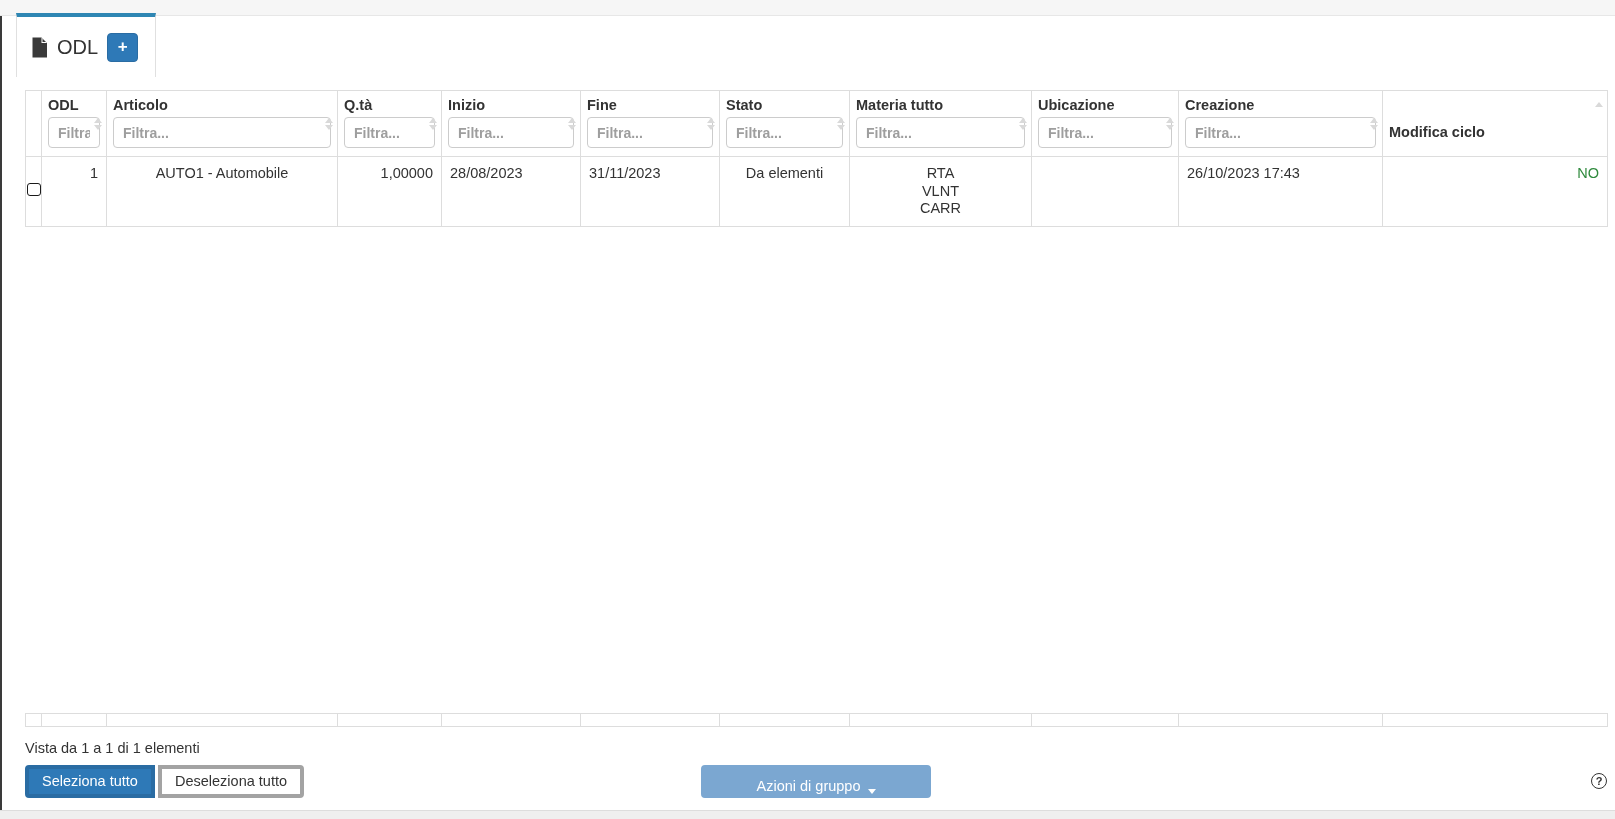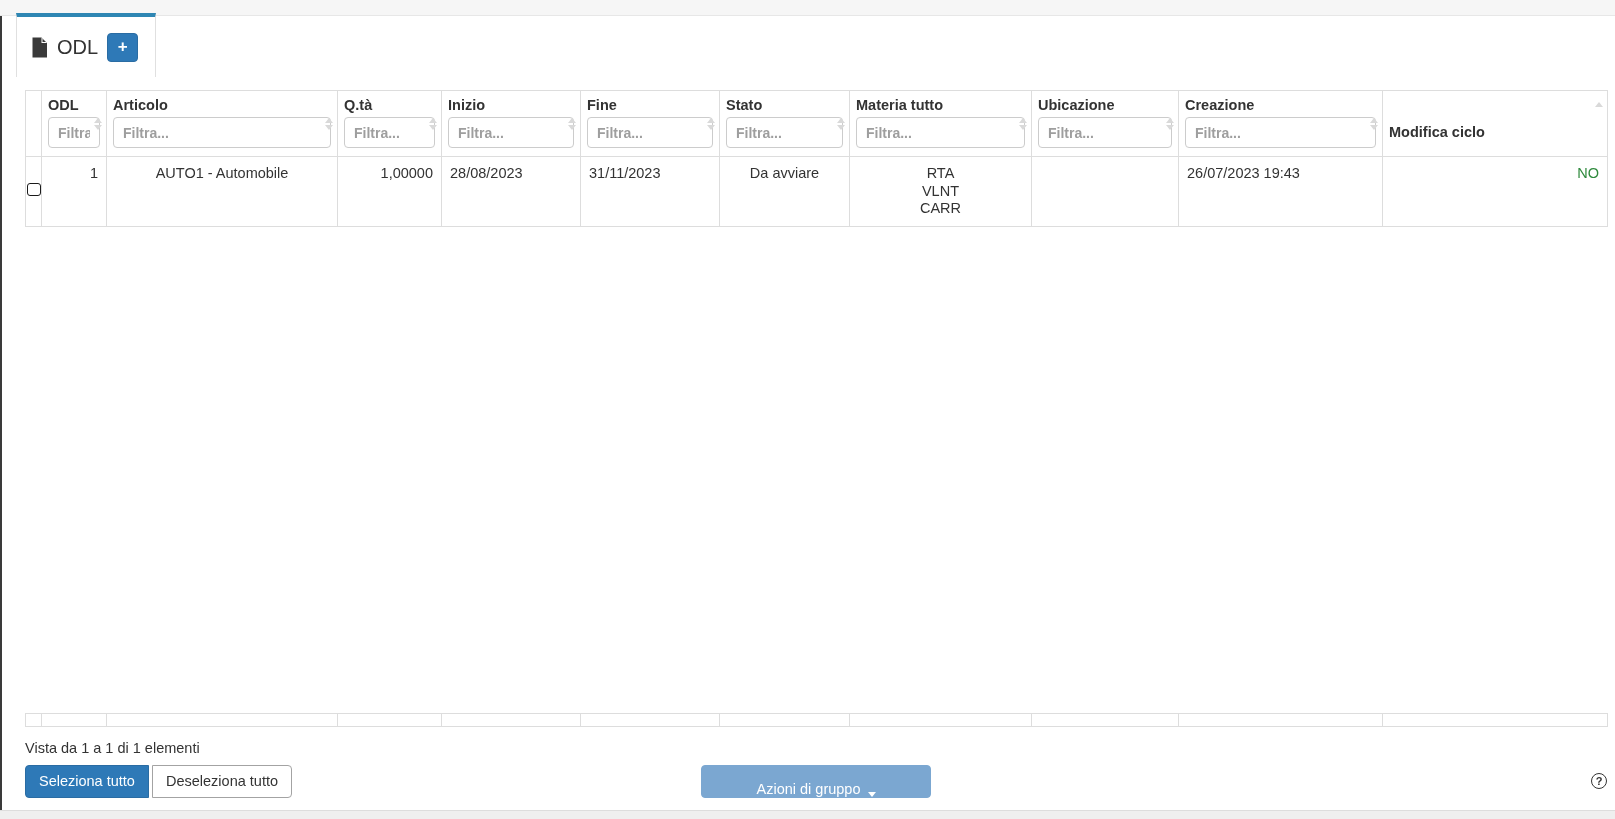--- a/index.html
+++ b/index.html
@@ -65,21 +65,21 @@
   }
   .spacer-row td { border:none; height:487px; padding:0; }
   .footer-row td { height:13px; padding:0; }
 
   
   .pagination-info { margin:13px 0 9px 25px; font-size:14.5px; color:#333; }
   .actions-row { position:relative; margin:0 8px 0 25px; height:33px; display:flex; align-items:center; }
   .btn {
     height:33px; display:inline-flex; align-items:center; justify-content:center;
     padding:0 13px; font-family:inherit; font-size:14.5px; background:#fff;
-    border:1px solid #a3a3a3; color:#333; cursor:pointer; white-space:nowrap;
+    border:4px solid #a3a3a3; color:#333; cursor:pointer; white-space:nowrap;
   }
   .btn-primary { background:#2e79b7; border-color:#2a6ca3; color:#fff; }
   .btn-lightblue { background:#7ba7d1; border-color:#7ba7d1; color:#fff; }
   .btn-muted { color:#777; }
   .group-left .btn:first-child { border-radius:4px 0 0 4px; }
   .group-left .btn:last-child { border-radius:0 4px 4px 0; margin-left:-1px; }
   .group-actions-btn {
     position:absolute; left:50%; transform:translateX(-50%);
     width:230px; border-radius:4px;align-items:flex-end;
   }
@@ -217,28 +217,28 @@
   <tbody>
     <tr class="data-row">
       <td class="cb-cell">
         <input type="checkbox" class="row-checkbox" style="">
       </td>
       <td class="ta-r">1</td>
       <td class="ta-l">AUTO1 - Automobile</td>
       <td class="ta-r">1,00000</td>
       <td class="ta-c">28/08/2023</td>
       <td class="ta-c">31/11/2023</td>
-      <td class="ta-l">Da avviare</td>
+      <td class="ta-l">Da elementi</td>
       <td class="ta-l">
         <div class="mp-line">RTA</div>
         <div class="mp-line">VLNT</div>
         <div class="mp-line">CARR</div>
       </td>
       <td class="ta-l"></td>
-      <td class="ta-c">26/07/2023 19:43</td>
+      <td class="ta-c">26/10/2023 17:43</td>
       <td class="ta-r green">NO</td>
     </tr>
     <tr class="spacer-row">
       <td colspan="11"></td>
     </tr>
     <tr class="footer-row">
       <td></td>
         <td></td>
         <td></td>
         <td></td>

